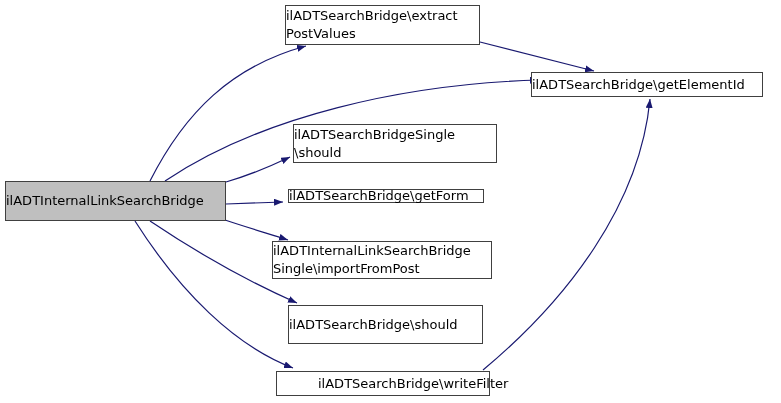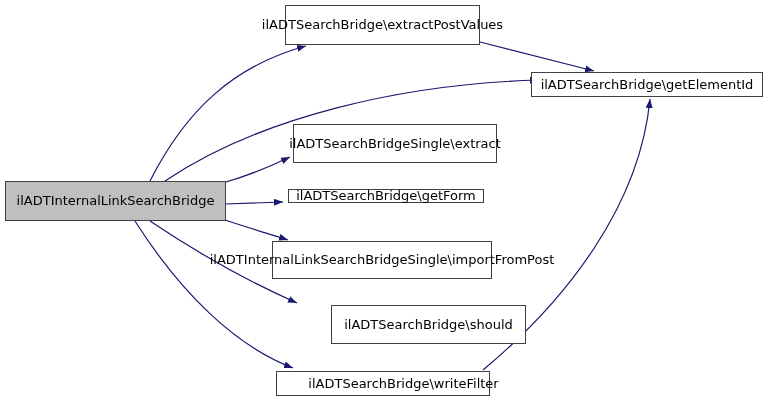--- a/index.html
+++ b/index.html
@@ -20,22 +20,22 @@
     left: 0;
     top: 0;
     pointer-events: none;
   }
   .node {
     position: absolute;
     box-sizing: border-box;
     border: 1px solid #404040;
     background: #ffffff;
     display: flex;
-    flex-direction: row;
-    align-items: center;
+    flex-direction: column;
+    align-items: flex-start;
     justify-content: center;
     font-size: 13px;
     line-height: 1.38;
     color: #000000;
     text-align: center;
     white-space: nowrap;
     cursor: pointer;
   }
   .node.highlight {
     background: #bfbfbf;
@@ -73,29 +73,29 @@
       </div>
       <div class="node" style="left: 285px; top: 5px; width: 195px; height: 40px;">
         <div class="line">ilADTSearchBridge\extract</div>
         <div class="line">PostValues</div>
       </div>
       <div class="node" style="left: 531px; top: 72px; width: 232px; height: 25px;">
         <div class="line">ilADTSearchBridge\getElementId</div>
       </div>
       <div class="node" style="left: 293px; top: 124px; width: 204px; height: 39px;">
         <div class="line">ilADTSearchBridgeSingle</div>
-        <div class="line">\extract</div>
+        <div class="line">\should</div>
       </div>
       <div class="node" style="left: 288px; top: 189px; width: 196px; height: 14px;">
         <div class="line">ilADTSearchBridge\getForm</div>
       </div>
       <div class="node" style="left: 272px; top: 241px; width: 220px; height: 38px;">
         <div class="line">ilADTInternalLinkSearchBridge</div>
         <div class="line">Single\importFromPost</div>
       </div>
-      <div class="node" style="left: 288px; top: 305px; width: 195px; height: 39px; margin-left: 43px;">
+      <div class="node" style="left: 288px; top: 305px; width: 195px; height: 39px;">
         <div class="line">ilADTSearchBridge\should</div>
       </div>
       <div class="node" style="left: 276px; top: 371px; width: 214px; height: 25px; padding-left: 41px;">
         <div class="line">ilADTSearchBridge\writeFilter</div>
       </div>
     </div>
 </div>
 
 </body></html>

